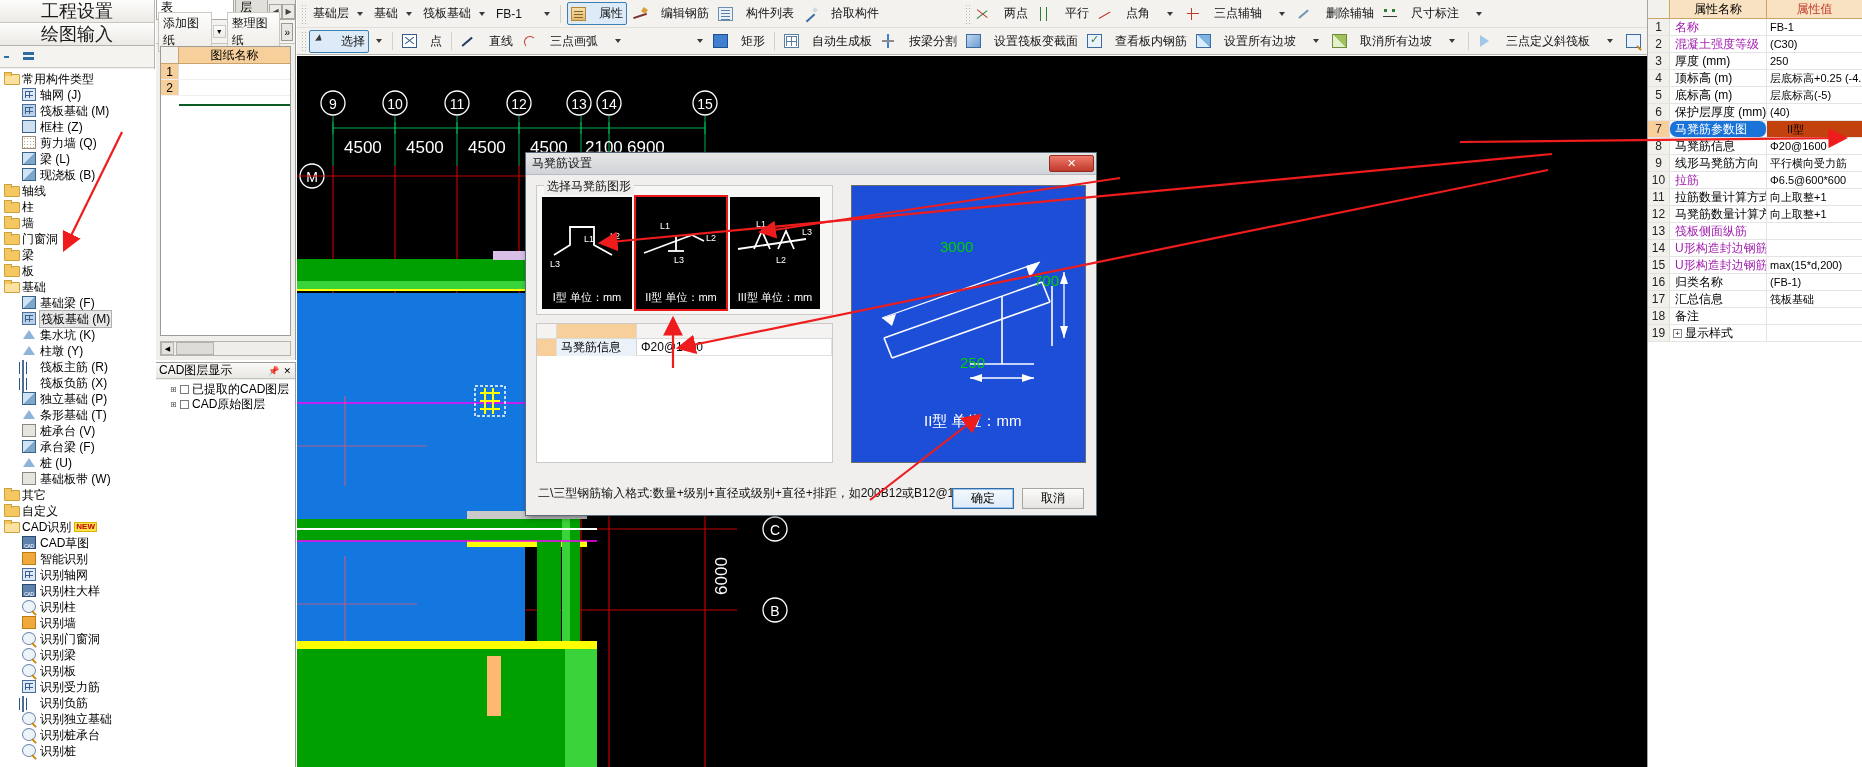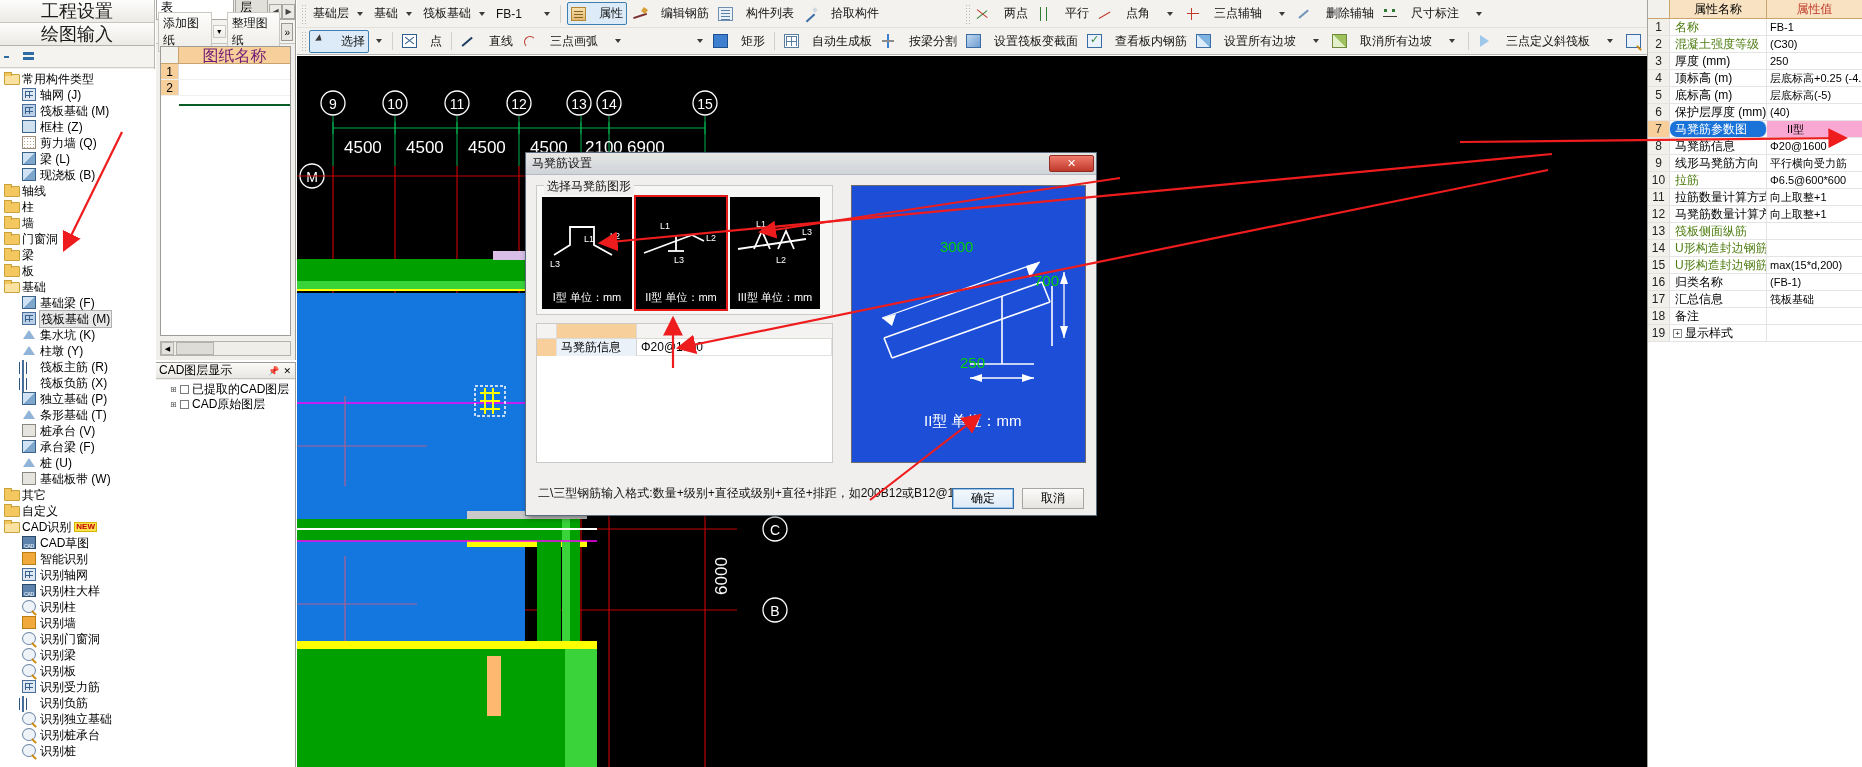--- a/index.html
+++ b/index.html
@@ -104,21 +104,21 @@
     padding:2px 4px; font-size:12px; color:#111; }
   .tb-split{ border:1px solid #cac8c2; background:linear-gradient(#fdfdfc,#eeece7);
     padding:2px 2px; font-size:7px; }
   .chev-btn{ margin-left:auto; border:1px solid #9b9993; background:#e9e7e2;
     font-size:10px; padding:0 2px; height:18px; line-height:18px;}
   .dwg-grid{ position:absolute; left:4px; top:46px; right:4px; bottom:24px;
     background:#fff; border:1px solid #9e9c96; }
   .dg-head{ display:flex; height:17px; background:#f6cf9a;
     border-bottom:1px solid #c8a46c; }
   .dg-head .c0{ width:18px; border-right:1px solid #c8a46c; background:#f3f1ec;}
-  .dg-head .c1{ flex:1; text-align:center; color:#701a75; font-size:16px; line-height:17px;}
+  .dg-head .c1{ flex:1; text-align:center; color:#000000; font-size:12px; line-height:17px;}
   .dg-row{ display:flex; height:16px; font-size:12px; border-bottom:1px solid #efefef;}
   .dg-row .c0{ width:18px; text-align:center; background:#f6cf9a; border-right:1px solid #ddd; line-height:16px;}
   .dg-row .c1{ flex:1; padding-left:3px; line-height:16px; overflow:hidden; white-space:nowrap;margin-top:40px;}
   .dg-row.sel .c1{ background:#0d7b32; color:#ffffff; border:1px solid #0a5c25;}
   .dg-row.sel .c0{ background:#f6cf9a; }
   .dwg-scroll{ position:absolute; left:4px; right:4px; bottom:4px; height:15px;
     background:#f0eee9; border:1px solid #b5b3ad; display:flex; align-items:center;}
   .dwg-scroll .sl{width:13px;height:13px;border:1px solid #b5b3ad;background:#e5e3de;
     font-size:7px;display:flex;align-items:center;justify-content:center;}
   .dwg-scroll .thumb{width:38px;height:13px;margin-left:2px;background:#dedcd7;border:1px solid #b5b3ad;}
@@ -220,24 +220,24 @@
   .p-head .hn{ width:22px; border-right:1px solid #cba46e; background:#f3f1ec;}
   .p-head .h1{ flex:1; text-align:center; line-height:19px; border-right:1px solid #cba46e;}
   .p-head .h2{ width:95px; text-align:center; line-height:19px; color:#c0392b;}
   .p-row{ display:flex; height:17px; font-size:12px; border-bottom:1px solid #e4e4e4;}
   .p-row .n{ width:22px; text-align:center; line-height:17px; background:#f2f0eb;
     border-right:1px solid #dcdcdc; color:#222;}
   .p-row .k{ flex:1; padding-left:5px; line-height:17px; border-right:1px solid #e4e4e4;
     overflow:hidden; white-space:nowrap;}
   .p-row .v{ width:95px; padding-left:3px; line-height:17px; overflow:hidden; white-space:nowrap;
     font-size:11px;}
-  .p-row .k.blue{ color:#4d7c0f; }
+  .p-row .k.blue{ color:#a21caf; }
   .p-row.sel .n{ background:#f8cf9a; color:#333;}
   .p-row.sel .k{ background:#1a73d8; color:#fff;border-radius:7px; }
-  .p-row.sel .v{ background:#f9a8d4;padding-left:20px; }
+  .p-row.sel .v{ background:#c2410c;padding-left:20px; }
   .p-row.grp .k{ padding-left:3px; }
   .plus{ display:inline-block;width:9px;height:9px;border:1px solid #888;background:#fff;
     font-size:8px;line-height:7px;text-align:center;margin-right:3px;vertical-align:middle;}
 
   
   #dlg{ position:absolute; left:525px; top:152px; width:572px; height:364px;
     background:#f0efed; border:1px solid #5a6b7c; box-shadow:2px 2px 6px rgba(0,0,0,.45);}
   .dlg-title{ height:22px; background:linear-gradient(#e7e6e4,#cfd4da);
     display:flex; align-items:center; padding-left:6px; font-size:12px; color:#111;
     border-bottom:1px solid #b8bcc2;}

